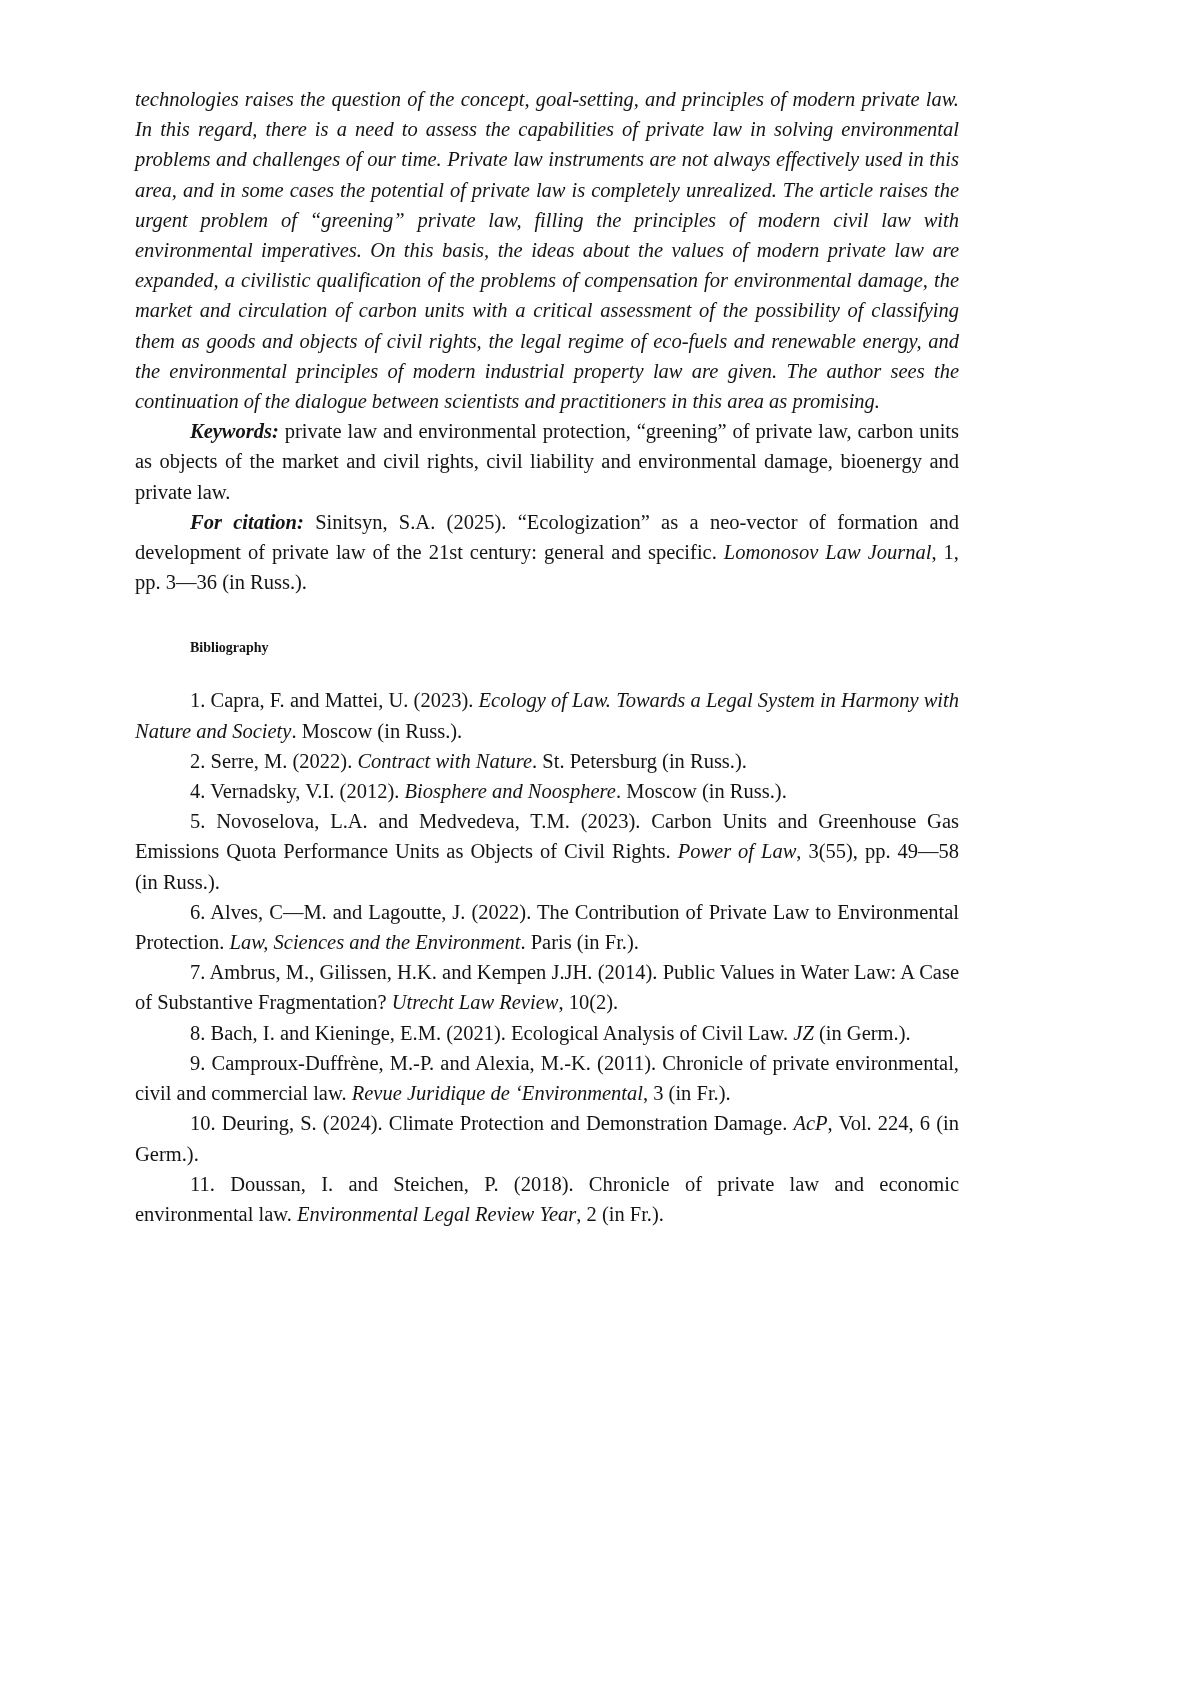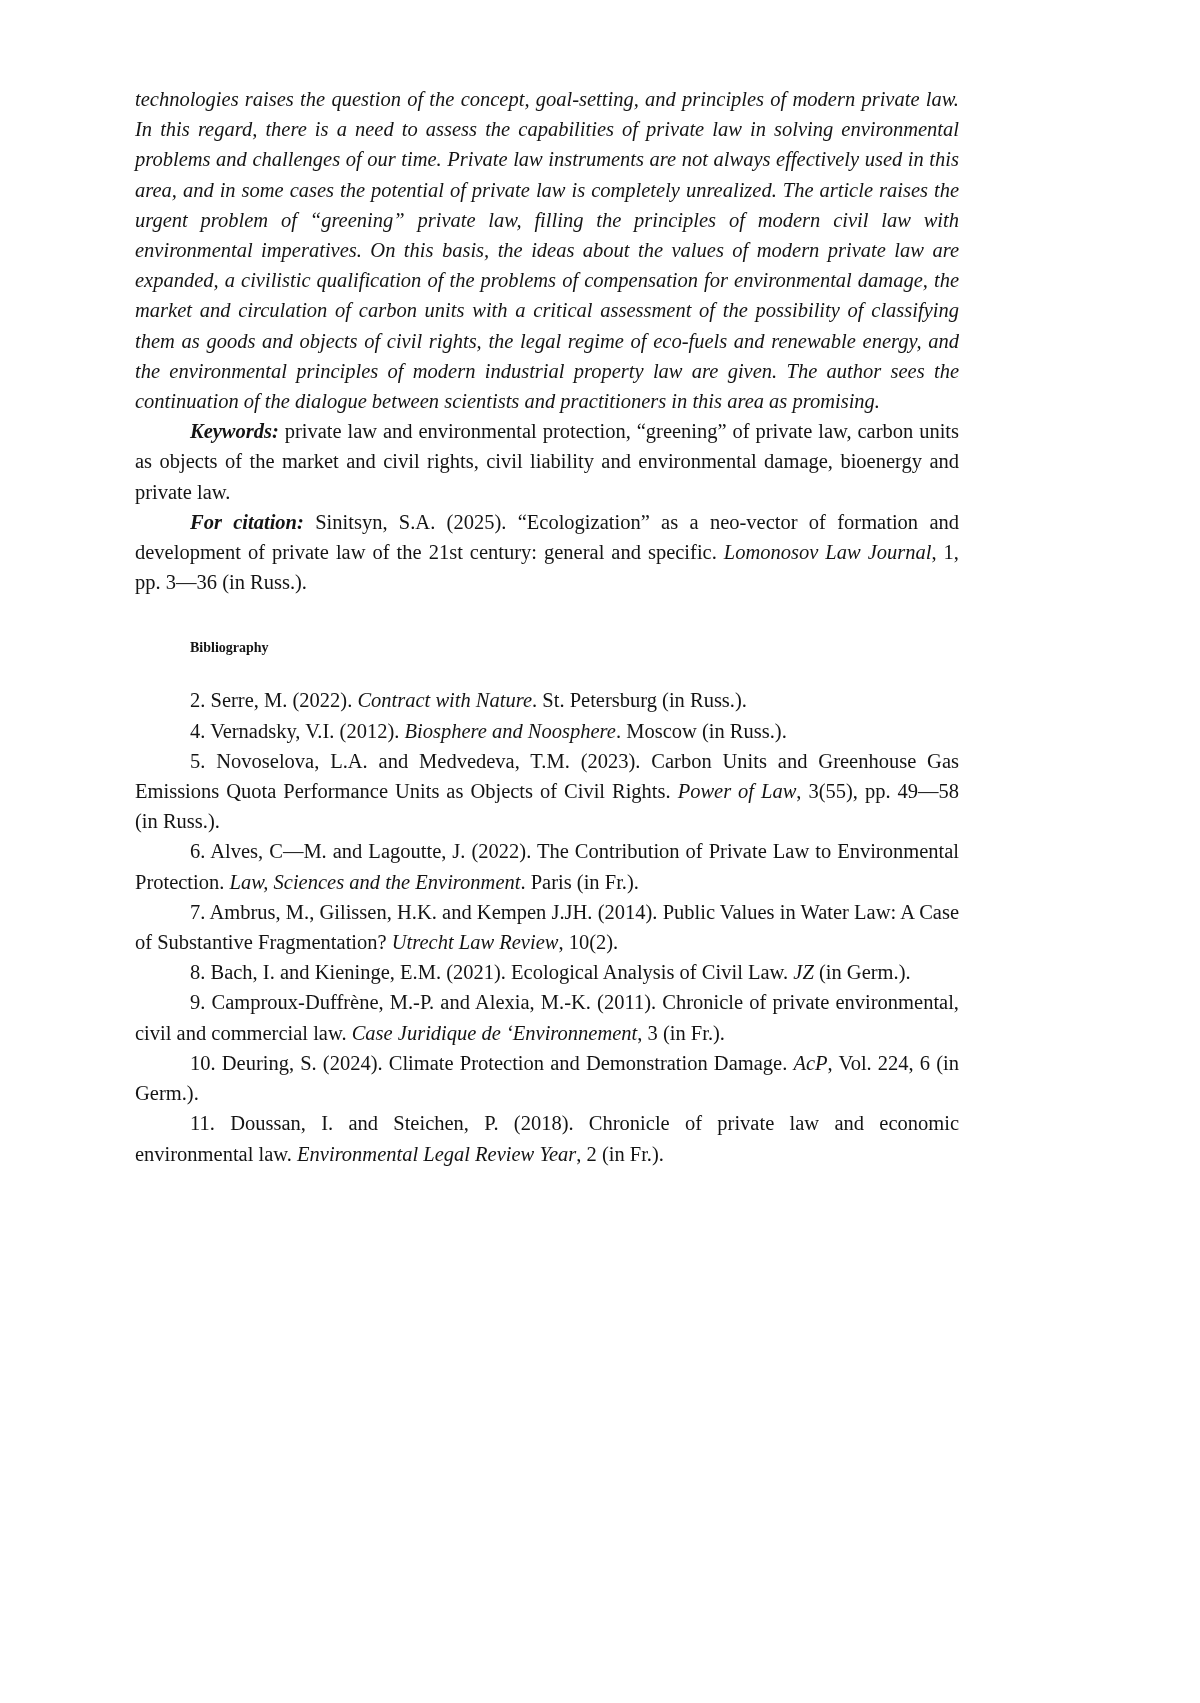--- a/index.html
+++ b/index.html
@@ -60,26 +60,27 @@
   <main class="content">
 
     <p class="abstract">technologies raises the question of the concept, goal-setting, and principles of modern private law. In this regard, there is a need to assess the capabilities of private law in solving environmental problems and challenges of our time. Private law instruments are not always effectively used in this area, and in some cases the potential of private law is completely unrealized. The article raises the urgent problem of “greening” private law, filling the principles of modern civil law with environmental imperatives. On this basis, the ideas about the values of modern private law are expanded, a civilistic qualification of the problems of compensation for environmental damage, the market and circulation of carbon units with a critical assessment of the possibility of classifying them as goods and objects of civil rights, the legal regime of eco-fuels and renewable energy, and the environmental principles of modern industrial property law are given. The author sees the continuation of the dialogue between scientists and practitioners in this area as promising.</p>
 
     <p class="indent"><span class="label">Keywords:</span><span> private law and environmental protection, “greening” of private law, carbon units as objects of the market and civil rights, civil liability and environmental damage, bioenergy and private law.</span></p>
 
     <p class="indent"><span class="label">For citation:</span><span><span> Sinitsyn, S.A. (2025). “Ecologization” as a neo-vector of formation and development of private law of the 21st century: general and specific. </span><span style="font-style: italic;">Lomonosov Law Journal</span><span>, 1, pp. 3—36 (in Russ.).</span></span></p>
 
     <h2 class="bib-title">Bibliography</h2>
 
+    <p class="indent"><span>1. Capra, F. and Mattei, U. (2023). </span><span style="font-style: italic;">Ecology of Law. Towards a Legal System in Harmony with Nature and Society</span><span>. Moscow (in Russ.).</span></p>
     <p class="indent"><span>2. Serre, M. (2022). </span><span style="font-style: italic; margin-top: 36px;">Contract with Nature</span><span>. St. Petersburg (in Russ.).</span></p>
     <p class="indent"><span>4. Vernadsky, V.I. (2012). </span><span style="font-style: italic;">Biosphere and Noosphere</span><span>. Moscow (in Russ.).</span></p>
     <p class="indent"><span>5. Novoselova, L.A. and Medvedeva, T.M. (2023). Carbon Units and Greenhouse Gas Emissions Quota Performance Units as Objects of Civil Rights. </span><span style="font-style: italic; margin-top: 12px;">Power of Law</span><span>, 3(55), pp. 49—58 (in Russ.).</span></p>
     <p class="indent"><span>6. Alves, C—M. and Lagoutte, J. (2022). The Contribution of Private Law to Environmental Protection. </span><span style="font-style: italic;">Law, Sciences and the Environment</span><span>. Paris (in Fr.).</span></p>
     <p class="indent"><span>7. Ambrus, M., Gilissen, H.K. and Kempen J.JH. (2014). Public Values in Water Law: A Case of Substantive Fragmentation? </span><span style="font-style: italic;">Utrecht Law Review</span><span>, 10(2).</span></p>
     <p class="indent"><span>8. Bach, I. and Kieninge, E.M. (2021). Ecological Analysis of Civil Law. </span><span style="font-style: italic;">JZ</span><span> (in Germ.).</span></p>
-    <p class="indent"><span>9. Camproux-Duffrène, M.-P. and Alexia, M.-K. (2011). Chronicle of private environmental, civil and commercial law. </span><span style="font-style: italic;">Case Juridique de ‘Environnement</span><span>, 3 (in Fr.).</span></p>
+    <p class="indent"><span>9. Camproux-Duffrène, M.-P. and Alexia, M.-K. (2011). Chronicle of private environmental, civil and commercial law. </span><span style="font-style: italic;">Revue Juridique de ‘Environmental</span><span>, 3 (in Fr.).</span></p>
     <p class="indent"><span>10. Deuring, S. (2024). Climate Protection and Demonstration Damage. </span><span style="font-style: italic;">AcP</span><span>, Vol. 224, 6 (in Germ.).</span></p>
     <p class="indent"><span>11. Doussan, I. and Steichen, P. (2018). Chronicle of private law and economic environmental law. </span><span style="font-style: italic;">Environmental Legal Review Year</span><span>, 2 (in Fr.).</span></p>
 
   </main>
 
   <div class="page-number">31</div>
 </div>
 
 </body></html>

